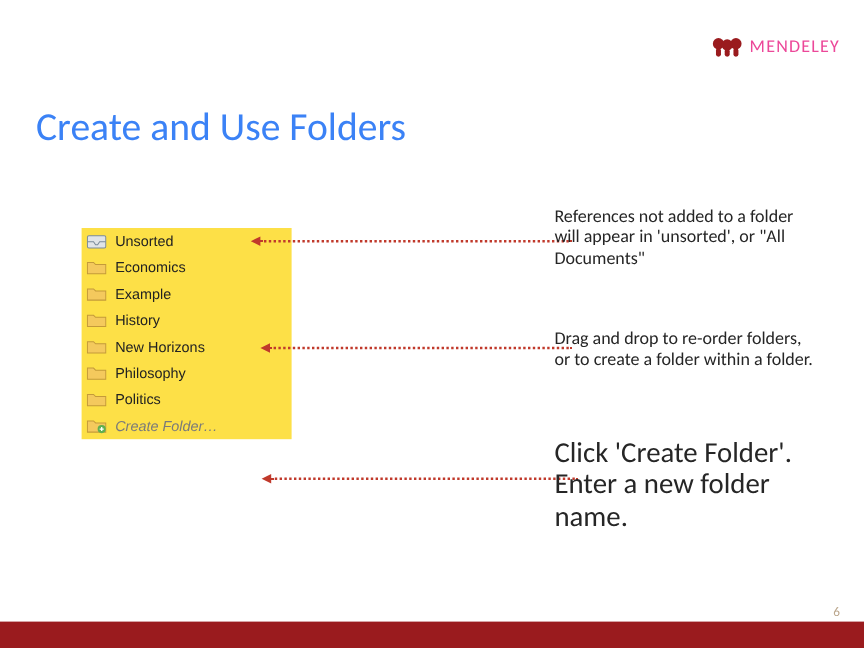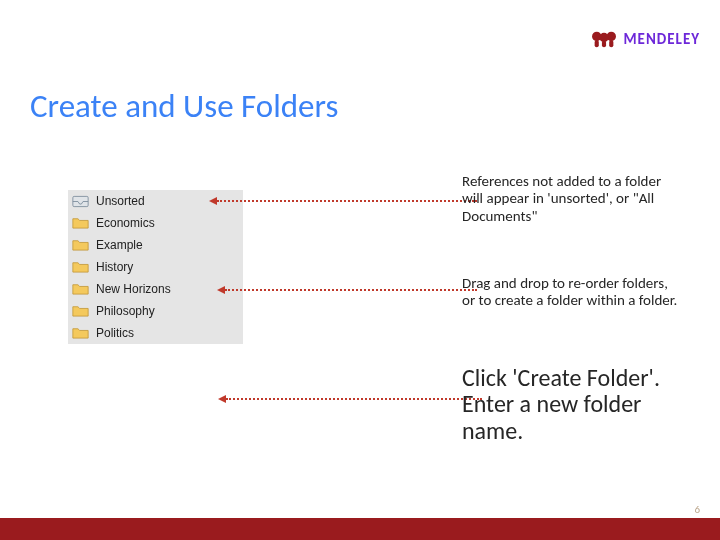--- a/index.html
+++ b/index.html
@@ -16,37 +16,37 @@
     top: 26px;
     right: 20px;
     display: flex;
     align-items: center;
     gap: 6px;
   }
   .logo-mark { width: 26px; height: 26px; }
   .logo-text {
     font-size: 15px;
     letter-spacing: 1px;
-    color: #6d28d9;
-    font-weight: 700;
+    color: #ec4899;
+    font-weight: 400;
   }
   .title {
     position: absolute;
     top: 86px;
     left: 30px;
     font-size: 33px;
     font-weight: 400;
     color: #3b82f6;
   }
   .folder-panel {
     position: absolute;
     top: 190px;
     left: 68px;
     width: 175px;
-    background: #e5e5e5;
+    background: #fde047;
     font-family: Tahoma, Arial, sans-serif;
     font-size: 12px;
     color: #222;
   }
   .folder-item {
     display: flex;
     align-items: center;
     gap: 7px;
     height: 22px;
     padding-left: 4px;
@@ -150,20 +150,28 @@
         <path d="M1 3 L7 3 L9 5 L19 5 L19 14 L1 14 Z" fill="#f4c95d" stroke="#c49a3a"></path>
       </svg>
     <span>Philosophy</span>
   </div>
   <div class="folder-item">
     <svg class="icon-folder" viewBox="0 0 20 16">
         <path d="M1 3 L7 3 L9 5 L19 5 L19 14 L1 14 Z" fill="#f4c95d" stroke="#c49a3a"></path>
       </svg>
     <span>Politics</span>
   </div>
+  <div class="folder-item create">
+    <svg class="icon-folder" viewBox="0 0 20 16">
+      <path d="M1 3 L7 3 L9 5 L19 5 L19 14 L1 14 Z" fill="#f4c95d" stroke="#c49a3a"></path>
+      <circle cx="15" cy="11" r="4" fill="#5fb04f"></circle>
+      <path d="M15 9 L15 13 M13 11 L17 11" stroke="#fff" stroke-width="1.3"></path>
+    </svg>
+    <span>Create Folder…</span>
+  </div>
 </div>
 
 <div class="arrow" style="top:200px; left:217px; width:260px;"></div>
 <div class="arrow" style="top:289px; left:225px; width:252px;"></div>
 <div class="arrow" style="top:398px; left:226px; width:256px;"></div>
 
 <div class="annot small" style="top:173px; left:462px;">References not added to a folder<br>will appear in 'unsorted', or "All Documents"</div>
 <div class="annot small" style="top:275px; left:462px;">Drag and drop to re-order folders, or to create a folder within a folder.</div>
 <div class="annot big" style="top:365px; left:462px;">Click 'Create Folder'. Enter a new folder name.</div>
 

